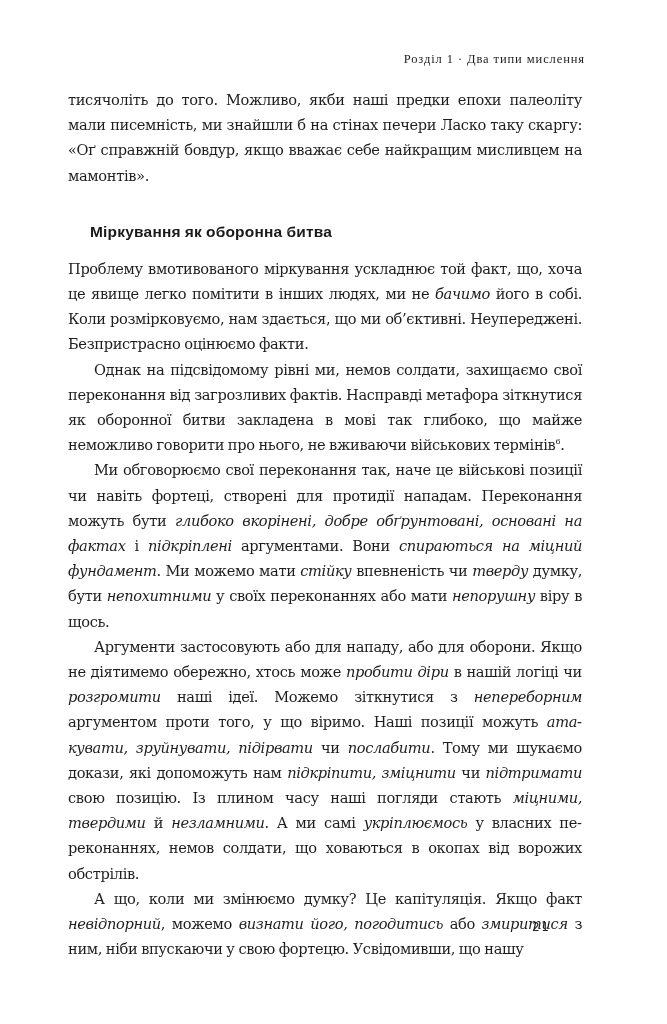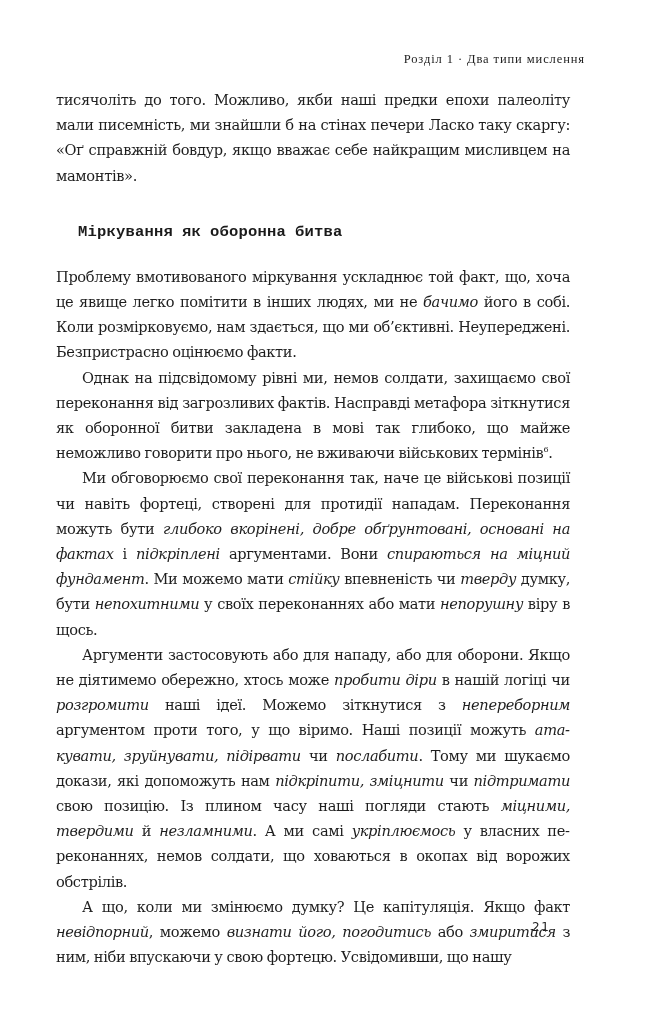--- a/index.html
+++ b/index.html
@@ -6,31 +6,31 @@
   body {
     width: 667px; height: 1024px; background: #ffffff; position: relative;
     overflow: hidden; color: #1e1e1e;
   }
   .running-head {
     position: absolute; top: 52px; right: 82px;
     font-family: Liberation Serif, serif; font-size: 12.5px; letter-spacing: 0.9px;
     color: #222;
   }
   .page {
-    position: absolute; left: 56px; top: 87px; width: 514px;
+    position: absolute; left: 68px; top: 87px; width: 514px;
     font-family: "DejaVu Serif", serif; font-size: 14.6px; line-height: 25.2px;
     text-align: justify; hyphens: manual; letter-spacing: -0.35px; word-spacing: -0.5px;
   }
   .page p { margin: 0; text-indent: 26px; }
   .page p.noindent { text-indent: 0; }
   .page em { }
   .page sup { font-size: 8px; line-height: 0; vertical-align: super; }
   h2.section {
-    font-family: Liberation Mono, monospace; font-weight: bold; font-size: 15.5px;
-    margin: 32px 0 20px 22px; letter-spacing: 0.2px; color: #1a1a1a; text-align: left;
+    font-family: Liberation Sans, sans-serif; font-weight: bold; font-size: 15.5px;
+    margin: 32px 0 12px 22px; letter-spacing: 0.2px; color: #1a1a1a; text-align: left;
     line-height: 24px;
   }
   .folio {
     position: absolute; top: 920px; left: 532px;
     font-family: "DejaVu Sans", sans-serif; font-size: 12px; letter-spacing: 1.5px; color: #222;
   }
 </style>
 </head>
 <body>
 

